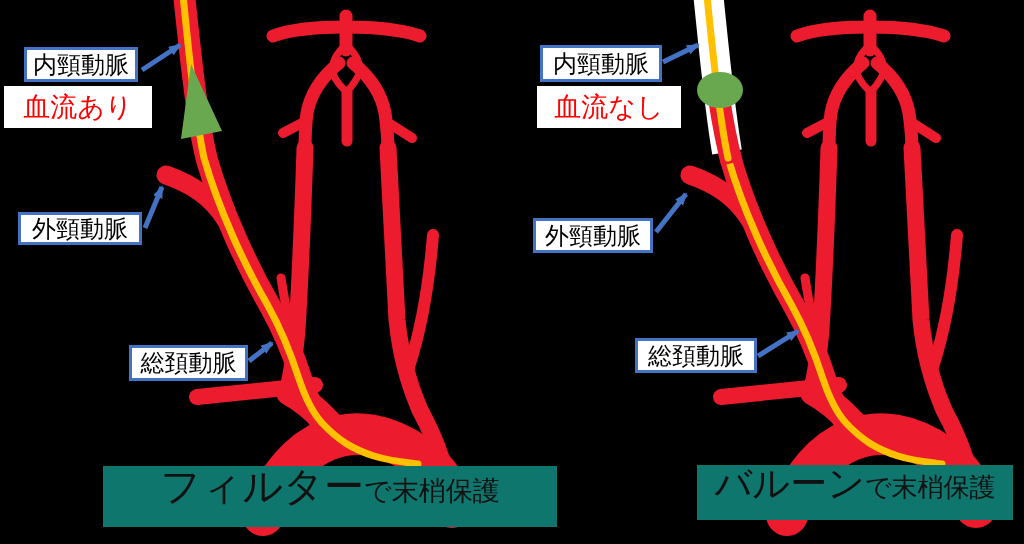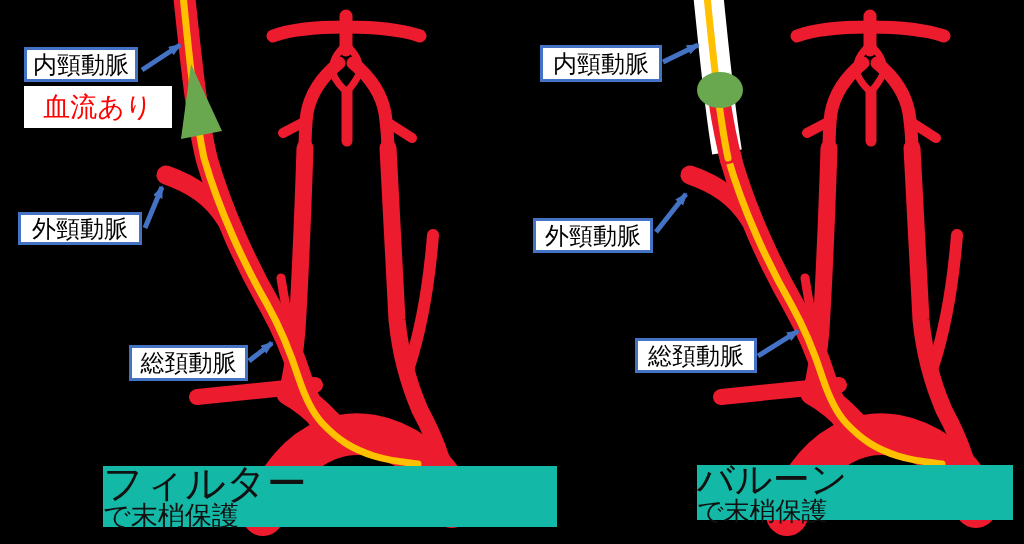--- a/index.html
+++ b/index.html
@@ -11,23 +11,23 @@
     border:3px solid #4472C4;color:#000;font-size:24px;
     display:flex;align-items:center;justify-content:center;
     white-space:nowrap;line-height:1;
   }
   .flow-strip{
     position:absolute;box-sizing:border-box;background:#fff;color:#FF0000;
     font-size:27px;display:flex;align-items:center;justify-content:center;
     white-space:nowrap;line-height:1;
   }
   .caption{
-    position:absolute;box-sizing:border-box;background:#14b8a6;color:#111;
+    position:absolute;box-sizing:border-box;background:#0f766e;color:#111;
     display:flex;align-items:baseline;justify-content:center;
-    white-space:nowrap;line-height:1;flex-direction:column;
+    white-space:nowrap;line-height:1;
   }
   .caption .big{font-size:40px;}
   .caption .small{font-size:27px;}
   .caption.right .big{font-size:37px;}
   .caption.right .small{font-size:26px;}
 </style>
 </head>
 <body>
 
 <div id="stage">
@@ -88,25 +88,26 @@
       <path d="M142,70 L180,45"></path>
       <path d="M145,228 L162,187"></path>
       <path d="M249,361 L272,343"></path>
       <path d="M663,62 L698,45"></path>
       <path d="M656,232 L686,194"></path>
       <path d="M758,356 L798,331"></path>
     </g>
   </svg>
 
   <div class="label-box" style="left:24px;top:47px;width:114px;height:35px;">内頸動脈</div>
-  <div class="flow-strip" style="left:24px;top:86px;width:148px;height:42px;">血流あり</div>
+  <div class="flow-strip" style="left:4px;top:86px;width:148px;height:42px;">血流あり</div>
   <div class="label-box" style="left:18px;top:212px;width:124px;height:33px;">外頸動脈</div>
   <div class="label-box" style="left:129px;top:345px;width:119px;height:36px;">総頚動脈</div>
 
   <div class="label-box" style="left:540px;top:45px;width:122px;height:37px;">内頸動脈</div>
+  <div class="flow-strip" style="left:537px;top:86px;width:144px;height:42px;">血流なし</div>
   <div class="label-box" style="left:533px;top:218px;width:120px;height:35px;">外頸動脈</div>
   <div class="label-box" style="left:635px;top:338px;width:122px;height:35px;">総頚動脈</div>
 
   <div class="caption left" style="left:103px;top:466px;width:454px;height:61px;">
     <span class="big">フィルター</span>
       <span class="small">で末梢保護</span>
   </div>
   <div class="caption right" style="left:697px;top:465px;width:316px;height:55px;">
     <span class="big">バルーン</span>
       <span class="small">で末梢保護</span>

